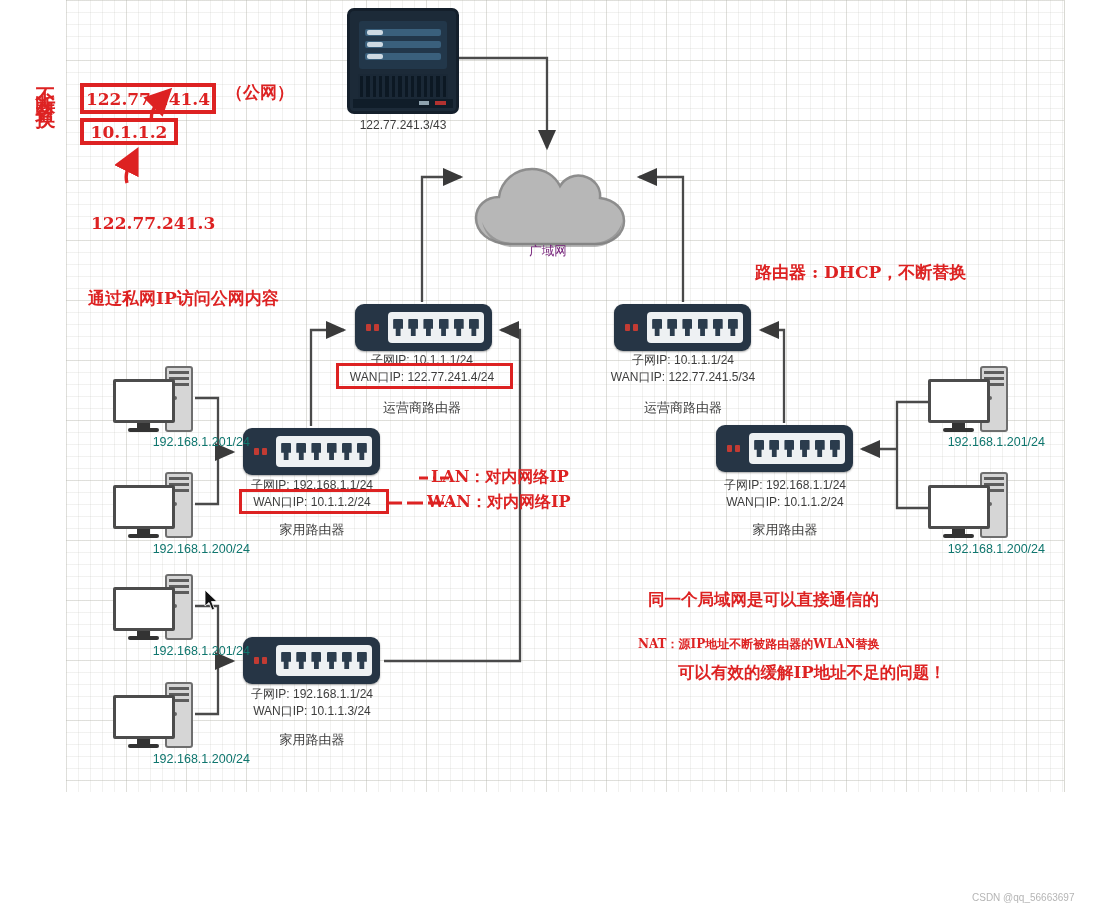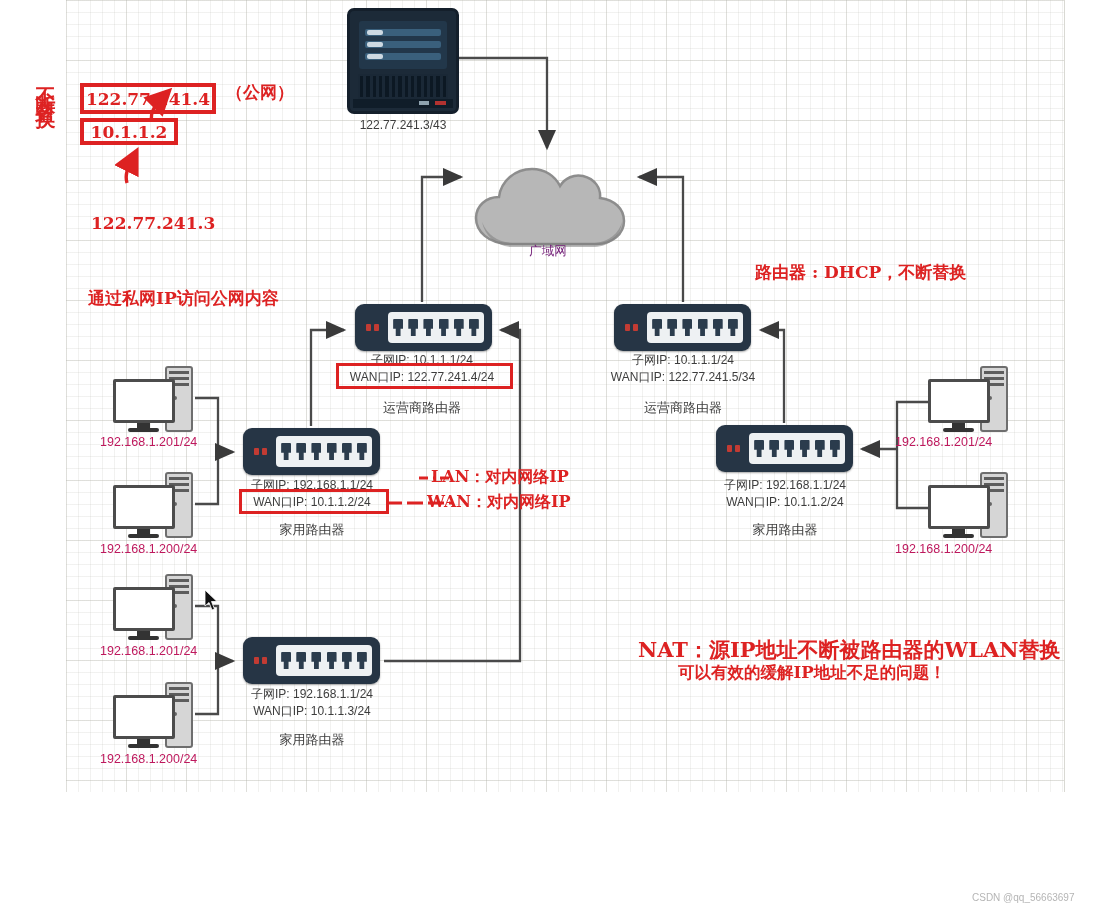--- a/index.html
+++ b/index.html
@@ -53,21 +53,21 @@
                border:3px solid #4c4c4c;border-radius:2px;box-sizing:border-box;}
   .pc .stand{position:absolute;left:24px;top:57px;width:13px;height:5px;background:#333;}
   .pc .base{position:absolute;left:15px;top:62px;width:31px;height:4px;background:#333;border-radius:2px;}
 
   
   .cloud{position:absolute;left:468px;top:156px;width:164px;height:96px;}
 
   
   .dev-label{position:absolute;font-size:12px;color:#3d3d3d;text-align:center;white-space:nowrap;width:240px;}
   .dev-name{position:absolute;font-size:13px;color:#3d3d3d;text-align:center;white-space:nowrap;width:240px;}
-  .pc-label{position:absolute;font-size:12.5px;color:#be185d;text-align:left;white-space:nowrap;width:150px;}
+  .pc-label{position:absolute;font-size:12.5px;color:#0f766e;text-align:right;white-space:nowrap;width:150px;}
   .cloud-label{position:absolute;font-size:12.5px;color:#701a75;text-align:center;width:100px;}
 
   
   .red{color:#dd2222;font-family:"DejaVu Serif","Liberation Serif",serif;font-weight:bold;}
   .redbox{position:absolute;border:4px solid #dd2222;box-sizing:border-box;text-align:center;
           font-size:17px;display:flex;align-items:center;justify-content:center;white-space:nowrap;}
   .hl{position:absolute;border:3px solid #dd2222;box-sizing:border-box;}
   .note{position:absolute;white-space:nowrap;}
   .v-note{position:absolute;left:33px;top:72px;writing-mode:vertical-rl;text-orientation:upright;
           font-size:20px;letter-spacing:7px;}
@@ -269,21 +269,22 @@
   <div class="v-note red">不断替换</div>
   <div class="redbox red" style="left:80px;top:55px;width:136px;height:31px;margin-top:28px;">122.77.241.4</div>
   <div class="note red" style="left:226px;top:61px;font-size:17px;margin-top:20px;">（公网）</div>
   <div class="redbox red" style="left:80px;top:118px;width:98px;height:27px;">10.1.1.2</div>
   <div class="note red" style="left:91px;top:213px;font-size:17px;">122.77.241.3</div>
 
   <div class="note red" style="left:88px;top:287px;font-size:17px;">通过私网IP访问公网内容</div>
   <div class="note red" style="left:755px;top:261px;font-size:17px;">路由器 : DHCP，不断替换</div>
   <div class="note red" style="left:431px;top:467px;font-size:16px;">LAN：对内网络IP</div>
   <div class="note red" style="left:427px;top:492px;font-size:16px;">WAN：对内网络IP</div>
-  <div class="note red" style="left:638px;top:636px;font-size:21px;">NAT：源IP地址不断被路由器的WLAN替换</div>
+  <div class="note red" style="left:648px;top:589px;font-size:16.5px;">同一个局域网是可以直接通信的</div>
+  <div class="note red" style="left:638px;top:636px;font-size:12px;">NAT：源IP地址不断被路由器的WLAN替换</div>
   <div class="note red" style="left:678px;top:662px;font-size:16.5px;">可以有效的缓解IP地址不足的问题！</div>
 
   <svg style="position:absolute;left:204px;top:590px;" width="16" height="22">
     <polygon points="1,0 1,16 5,12.5 8,20 10.5,19 7.5,11.5 13,11.5" fill="#111" stroke="#fff" stroke-width="0.8"></polygon>
   </svg>
 
   <div class="watermark">CSDN @qq_56663697</div>
 
 </div>
 

